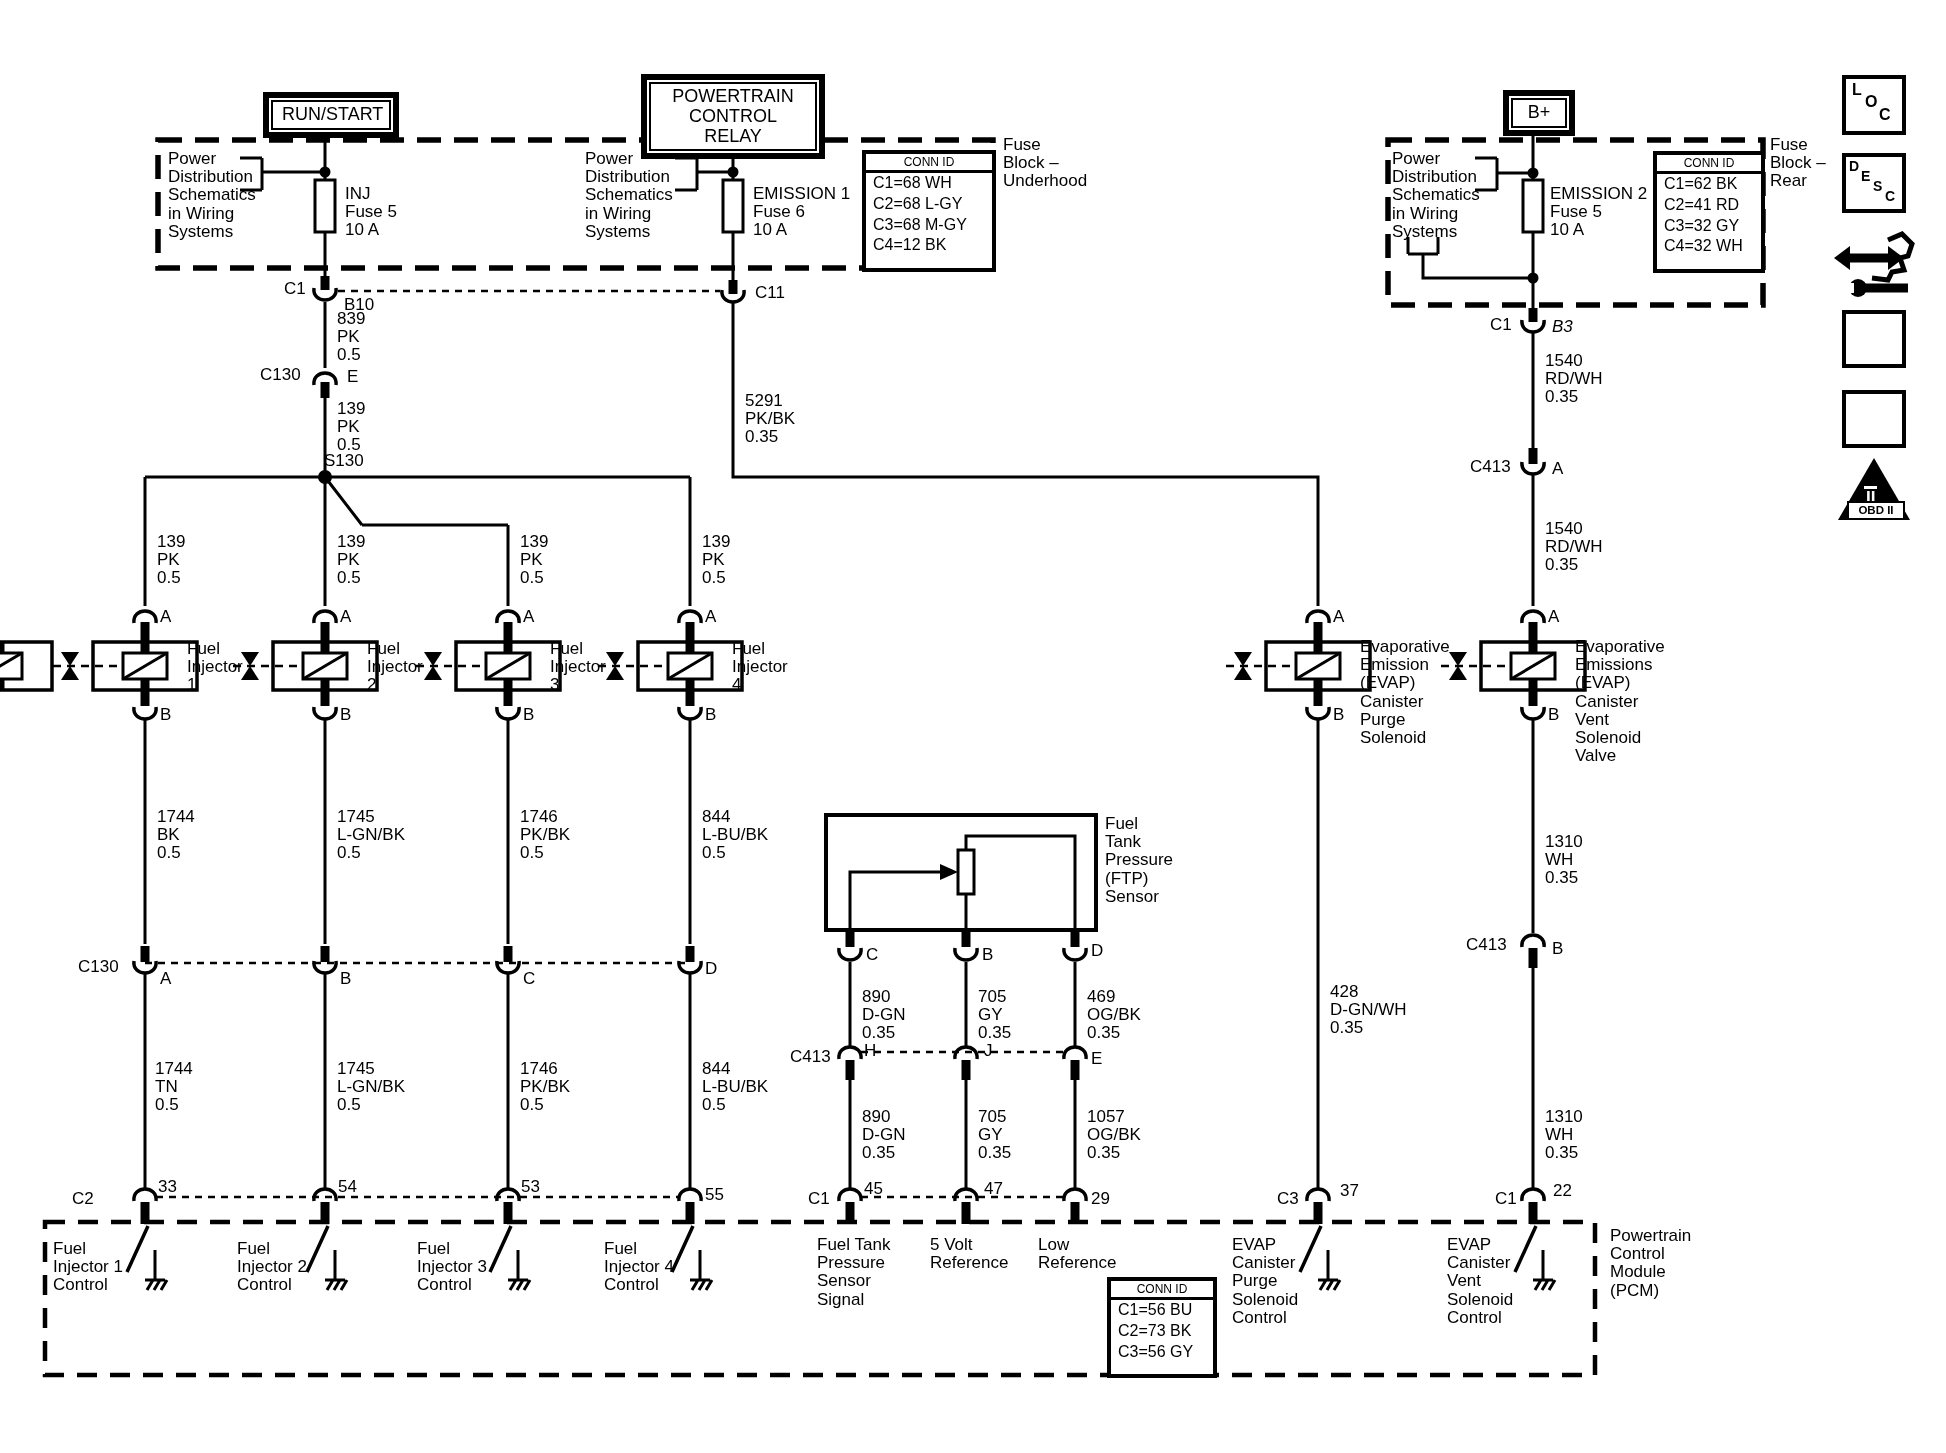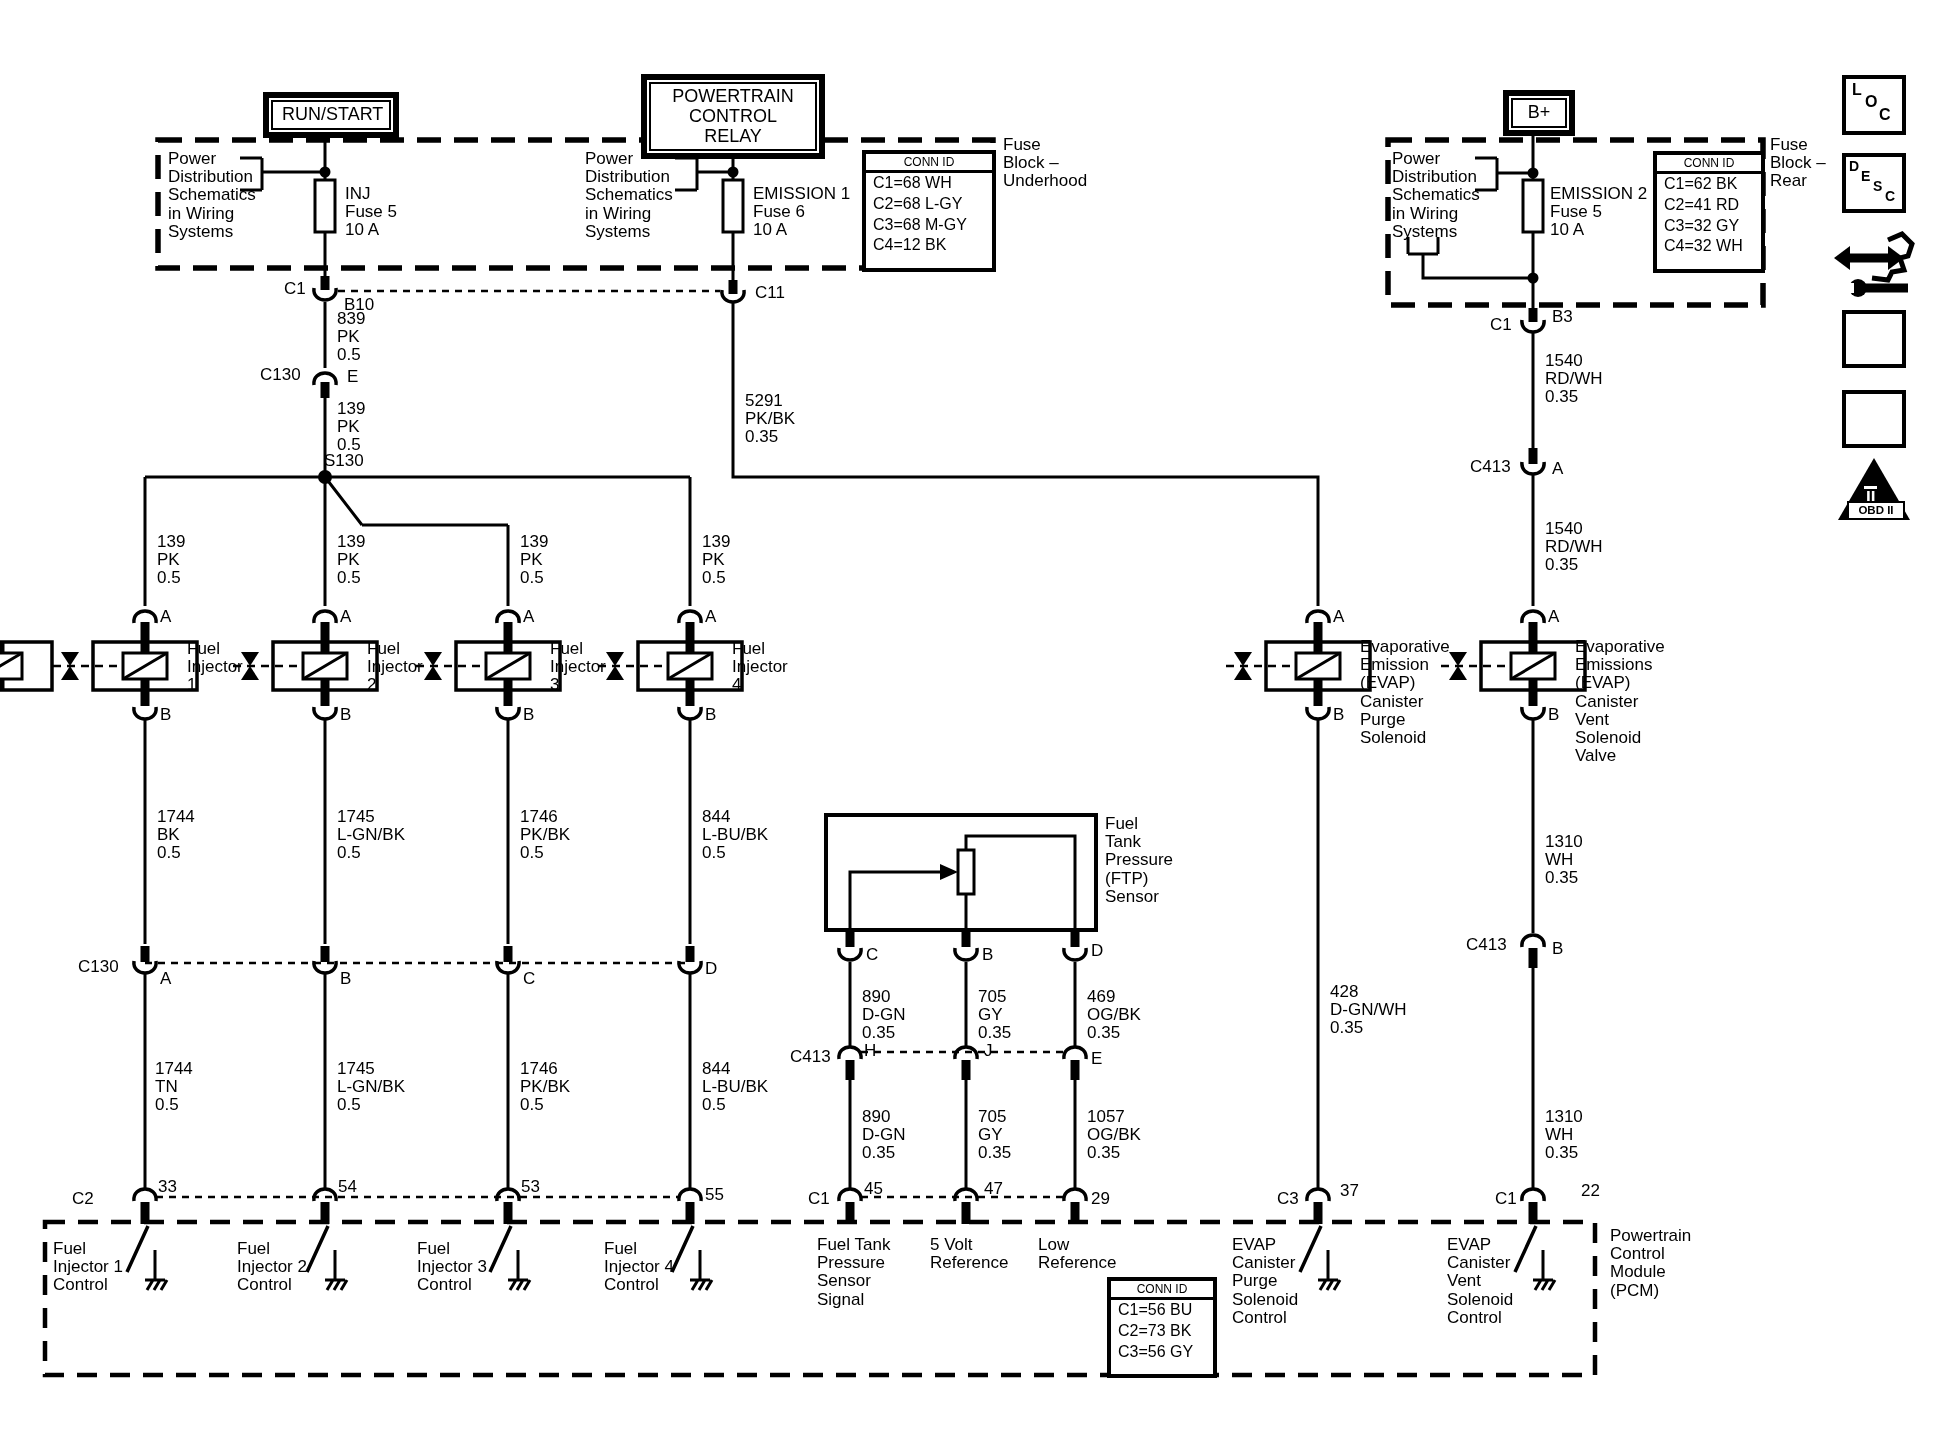--- a/index.html
+++ b/index.html
@@ -259,21 +259,21 @@
 <div class="lbl" style="left:337px;top:400px;">139
 PK
 0.5</div>
 <div class="lbl" style="left:324px;top:452px;">S130</div>
 <div class="lbl" style="left:755px;top:284px;">C11</div>
 <div class="lbl" style="left:745px;top:360px;margin-top:32px;">5291
 PK/BK
 0.35</div>
 
 <div class="lbl" style="left:1490px;top:316px;">C1</div>
-<div class="lbl" style="left:1552px;top:308px;">B3</div>
+<div class="lbl" style="left:1552px;top:318px;font-style:italic;">B3</div>
 <div class="lbl" style="left:1545px;top:352px;">1540
 RD/WH
 0.35</div>
 <div class="lbl" style="left:1470px;top:458px;">C413</div>
 <div class="lbl" style="left:1552px;top:460px;">A</div>
 <div class="lbl" style="left:1545px;top:520px;">1540
 RD/WH
 0.35</div>
 
 <div class="lbl" style="left:157px;top:533px;">139
@@ -408,21 +408,21 @@
 WH
 0.35</div>
 <div class="lbl" style="left:1466px;top:936px;">C413</div>
 <div class="lbl" style="left:1552px;top:940px;">B</div>
 <div class="lbl" style="left:1545px;top:1108px;">1310
 WH
 0.35</div>
 <div class="lbl" style="left:1277px;top:1190px;">C3</div>
 <div class="lbl" style="left:1340px;top:1182px;">37</div>
 <div class="lbl" style="left:1495px;top:1190px;">C1</div>
-<div class="lbl" style="left:1553px;top:1182px;margin-left:28px;">22</div>
+<div class="lbl" style="left:1553px;top:1182px;">22</div>
 
 <div class="lbl" style="left:53px;top:1240px;">Fuel
 Injector 1
 Control</div>
 <div class="lbl" style="left:237px;top:1240px;">Fuel
 Injector 2
 Control</div>
 <div class="lbl" style="left:417px;top:1240px;">Fuel
 Injector 3
 Control</div>

